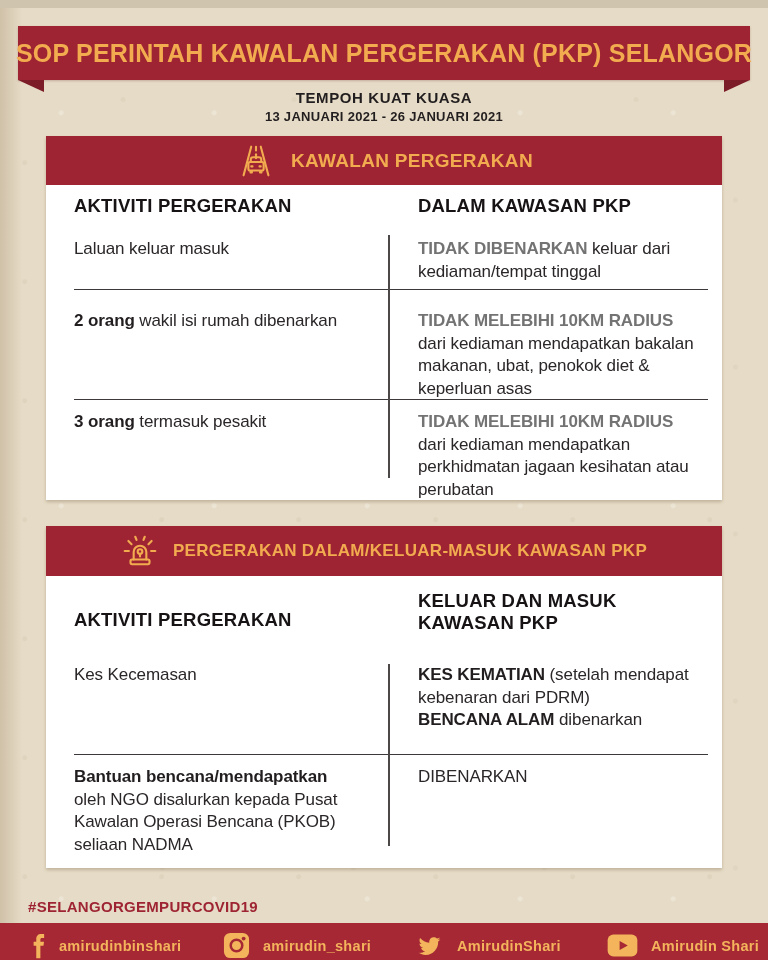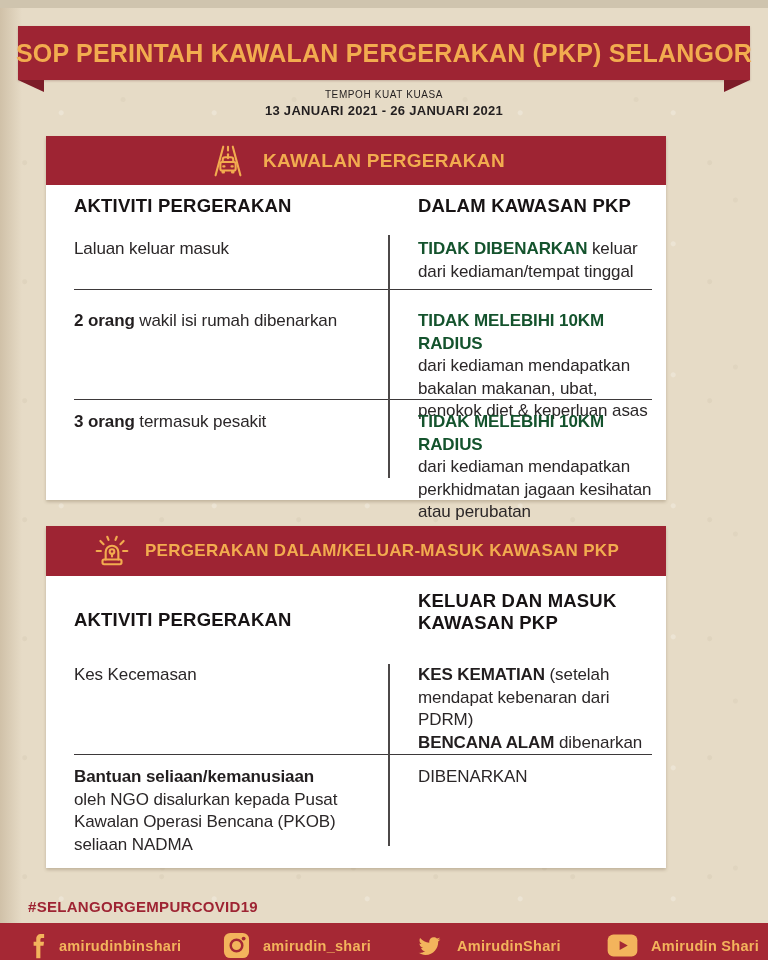--- a/index.html
+++ b/index.html
@@ -17,25 +17,25 @@
 
   
   .ribbon{position:absolute;left:18px;top:18px;width:732px;height:54px;background:#9E2433;
     display:flex;align-items:center;justify-content:center;box-shadow:0 1px 2px rgba(90,30,30,.25);}
   .ribbon h1{margin:0;font-size:25px;font-weight:800;color:#F2AC4F;letter-spacing:.2px;white-space:nowrap;}
   .fold{position:absolute;top:100%;width:26px;height:12px;background:#7C1C28;}
   .fold-left{left:0;clip-path:polygon(0 0,100% 0,100% 100%);}
   .fold-right{right:0;clip-path:polygon(0 0,100% 0,0 100%);}
 
   .kuasa{position:absolute;left:0;top:81px;width:100%;text-align:center;color:#221E1F;}
-  .kuasa-label{font-size:10px;font-weight:400;letter-spacing:.6px;}
+  .kuasa-label{font-size:15px;font-weight:700;letter-spacing:.6px;}
   .kuasa-dates{margin-top:3px;font-size:13px;font-weight:700;letter-spacing:.3px;}
 
   
-  .card{position:absolute;left:46px;width:620px;box-shadow:0 2px 3px rgba(100,80,50,.28);}
+  .card{position:absolute;left:46px;width:676px;box-shadow:0 2px 3px rgba(100,80,50,.28);}
   .card1{top:128px;}
   .card2{top:518px;}
   .bar{height:49px;background:#9E2433;display:flex;align-items:center;justify-content:center;gap:14px;}
   .card2 .bar{height:50px;}
   .bar-title{color:#F2AC4F;font-weight:800;font-size:19px;letter-spacing:.3px;white-space:nowrap;}
   .card2 .bar-title{font-size:17px;}
   .bar svg{flex:0 0 auto;}
 
   .body{position:relative;background:#FFFFFF;padding:0 14px 0 28px;box-sizing:border-box;}
   .body1{height:315px;padding-top:10px;}
@@ -55,21 +55,21 @@
   .h-row2 .cell.left{align-self:center;padding-bottom:14px;}
   .r-s1-1{height:54px;padding-top:3px;}
   .r-s1-2{height:110px;padding-top:20px;}
   .r-s1-3{height:101px;padding-top:11px;}
   .r-s2-1{height:90px;}
   .r-s2-2{height:112px;padding-top:11px;}
 
   .cell p{margin:0;font-size:17px;line-height:1.33;color:#2B2728;letter-spacing:-.1px;}
   .bold{font-weight:700;color:#221E1F;}
   .blk{display:block;}
-  .accent{font-weight:800;color:#14532d;}
+  .accent{font-weight:800;color:#737373;}
   .mt{margin-top:15px;}
 
   
   .foot-links{position:absolute;left:28px;right:28px;top:890px;display:flex;justify-content:space-between;}
   .foot-links span{font-size:15px;font-weight:800;color:#9E2433;letter-spacing:.3px;}
   .social-bar{position:absolute;left:0;bottom:0;width:768px;height:45px;background:#A52834;
     display:grid;grid-template-columns:repeat(4,1fr);align-items:center;}
   .social{display:flex;align-items:center;gap:13px;padding-left:31px;text-align:center;}
   .social .handle{font-size:14.5px;font-weight:700;color:#F3B45C;letter-spacing:.3px;white-space:nowrap;}
   .social svg{flex:0 0 auto;display:block;}
@@ -171,21 +171,21 @@
         <div class="cell left">
             <p><span>Kes Kecemasan</span></p>
           </div>
         <div class="cell right">
           <p><span class="bold">KES KEMATIAN</span><span> (setelah mendapat kebenaran dari PDRM)</span></p>
           <p class="mt"><span class="bold">BENCANA ALAM</span><span> dibenarkan</span></p>
         </div>
       </div>
       <div class="row r-s2-2 divided">
         <div class="cell left">
-            <p><span class="bold blk">Bantuan seliaan/kemanusiaan</span><span>oleh NGO disalurkan kepada Pusat Kawalan Operasi Bencana (PKOB) seliaan NADMA</span></p>
+            <p><span class="bold blk">Bantuan bencana/mendapatkan</span><span>oleh NGO disalurkan kepada Pusat Kawalan Operasi Bencana (PKOB) seliaan NADMA</span></p>
           </div>
         <div class="cell right">
           <p><span>DIBENARKAN</span></p>
         </div>
       </div>
     </div>
   </section>
 
   <div class="foot-links">
     <span>#SELANGORGEMPURCOVID19</span>

